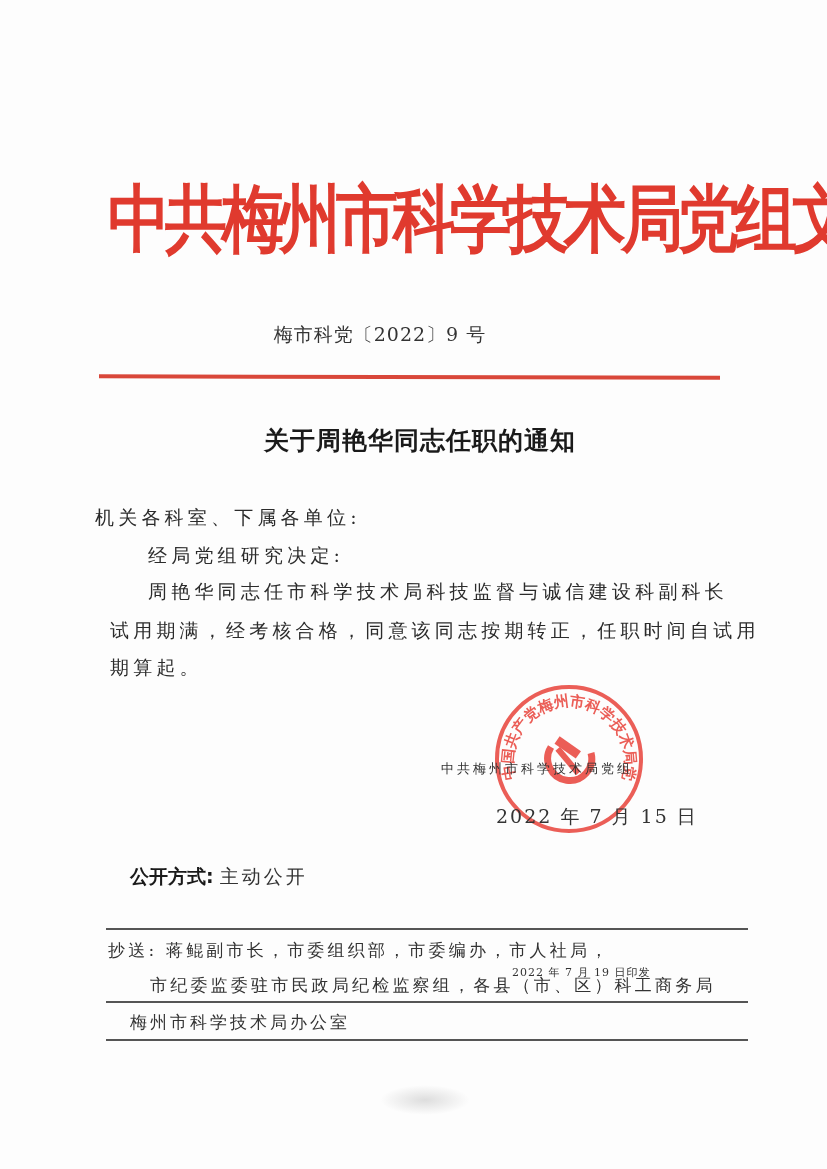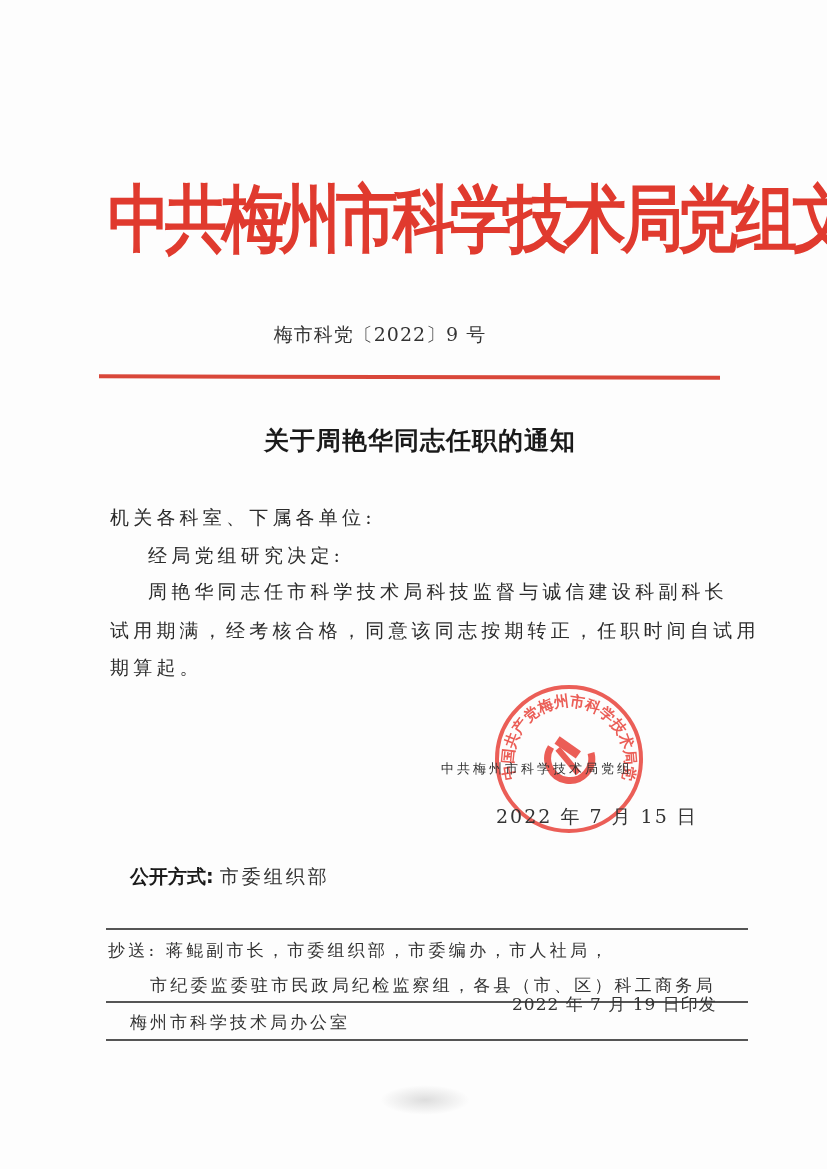--- a/index.html
+++ b/index.html
@@ -23,41 +23,41 @@
     }
     .redline {
       left: 99px; top: 375px; width: 621px; height: 4px;
       background: #d9473a; transform: rotate(0.12deg);
     }
     .title {
       left: 0; width: 840px; top: 424px; text-align: center;
       font-size: 25px; font-weight: bold; color: #1a1a1a; letter-spacing: 1px;
     }
     .body-text { font-size: 19px; letter-spacing: 4.2px; color: #2b2b2b; white-space: nowrap; }
-    .l1 { left: 110px; top: 505px; }
+    .l1 { left: 95px; top: 505px; }
     .l2 { left: 148px; top: 543px; }
     .l3 { left: 148px; top: 579px; }
     .l4 { left: 110px; top: 618px; }
     .l5 { left: 110px; top: 655px; }
     .seal {
       left: 493px; top: 683px; width: 152px; height: 152px;
     }
     .signer { left: 441px; top: 760px; font-size: 13px; letter-spacing: 3px; color: #333; white-space: nowrap; }
     .sign-date { left: 496px; top: 796px; font-size: 19px; letter-spacing: 2px; color: #333; white-space: nowrap; margin-top: 8px; }
     .disclosure { left: 130px; top: 864px; font-size: 19px; white-space: nowrap; font-family: "DejaVu Sans", sans-serif; }
     .disclosure .lbl { font-weight: bold; color: #1a1a1a; }
     .disclosure .val { color: #333; letter-spacing: 3px; }
     .hline { height: 1.5px; background: #555; }
     .hl1 { left: 106px; top: 928px; width: 642px; }
     .hl2 { left: 106px; top: 1001px; width: 642px; }
     .hl3 { left: 106px; top: 1039px; width: 642px; }
     .cc1 { left: 108px; top: 939px; font-size: 17px; letter-spacing: 3.2px; color: #333; white-space: nowrap; }
     .cc2 { left: 150px; top: 974px; font-size: 17px; letter-spacing: 3.2px; color: #333; white-space: nowrap; }
     .issuer { left: 130px; top: 1011px; font-size: 17px; letter-spacing: 3px; color: #333; white-space: nowrap; }
-    .issue-date { left: 512px; top: 993px; font-size: 17px; letter-spacing: 1px; color: #333; white-space: nowrap; }
+    .issue-date { left: 512px; top: 965px; font-size: 11px; letter-spacing: 1px; color: #333; white-space: nowrap; }
     .smudge {
       left: 380px; top: 1085px; width: 90px; height: 30px; border-radius: 50%;
       background: radial-gradient(ellipse at center, rgba(200,200,200,0.6), rgba(255,255,255,0) 70%);
     }
   </style>
 </head>
 <body>
 
 <div class="abs redhead">中共梅州市科学技术局党组文件</div>
 <div class="abs docno">梅市科党〔2022〕9 号</div>
@@ -84,21 +84,21 @@
       <rect x="62" y="60" width="26" height="9" fill="#e8423a" transform="rotate(35 75 64)"></rect>
       <rect x="72" y="62" width="6" height="32" fill="#e8423a" transform="rotate(-40 75 78)"></rect>
     </g>
   </svg>
 </div>
 <div class="abs signer">中共梅州市科学技术局党组</div>
 <div class="abs sign-date">2022 年 7 月 15 日</div>
 
 <div class="abs disclosure">
   <span class="lbl">公开方式:</span>
-  <span class="val">市委组织部</span>
+  <span class="val">主动公开</span>
 </div>
 
 <div class="abs hline hl1"></div>
 <div class="abs cc1">抄送: 蒋鲲副市长，市委组织部，市委编办，市人社局，</div>
 <div class="abs cc2">市纪委监委驻市民政局纪检监察组，各县（市、区）科工商务局</div>
 <div class="abs hline hl2"></div>
 <div class="abs issuer">梅州市科学技术局办公室</div>
 <div class="abs issue-date">2022 年 7 月 19 日印发</div>
 <div class="abs hline hl3"></div>
 

